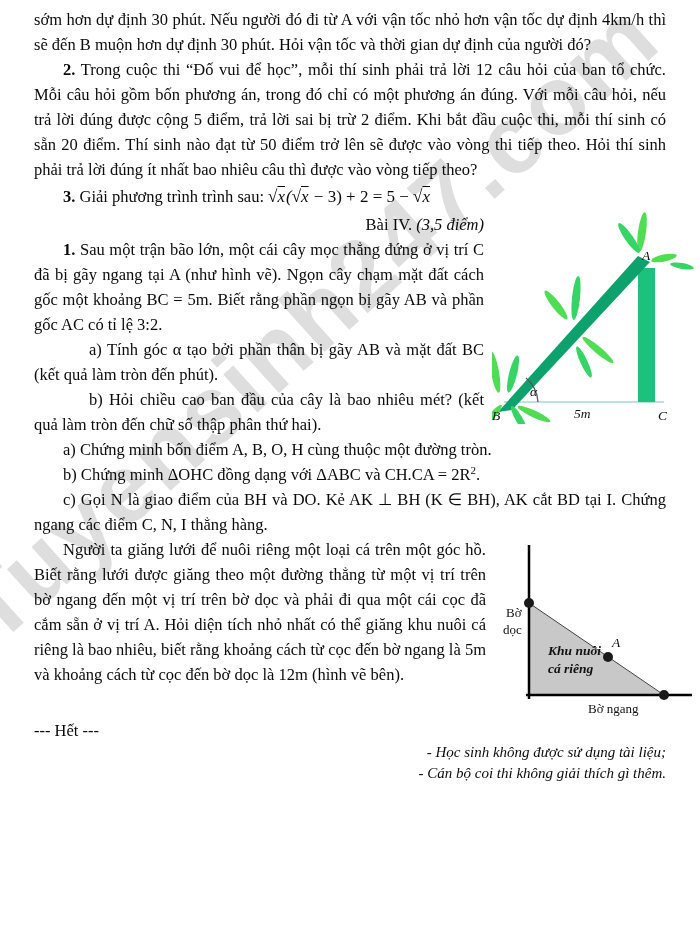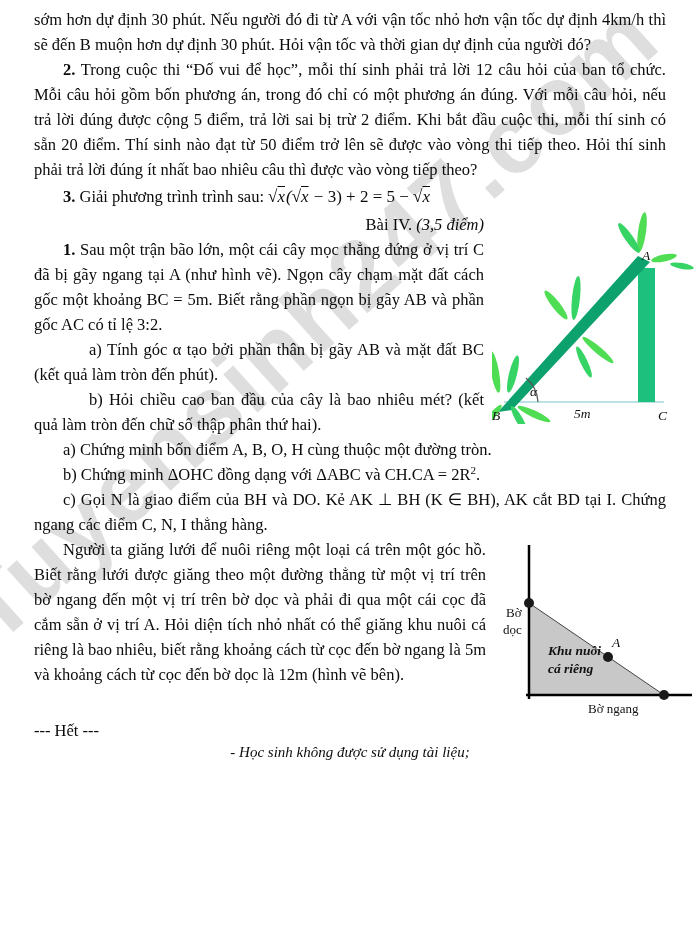--- a/index.html
+++ b/index.html
@@ -21,21 +21,21 @@
   .heading .pts{font-style:italic;}
   .formula-line{line-height:30px;}
   .math{font-size:17px;white-space:nowrap;}
   .it{font-style:italic;}
   .rad .ov{text-decoration:overline;font-style:italic;padding-right:1px;}
   sup{font-size:11px;line-height:0;}
   .fig{float:right;}
   .fig-tree{width:208px;height:214px;margin:-2px -34px 2px 8px;}
   .fig-pond{width:200px;height:185px;margin:-4px -30px 2px 10px;}
   .het{clear:both;line-height:22px;margin-top:0;}
-  .notes p{font-style:italic;font-size:15px;line-height:21px;text-align:center;}
+  .notes p{font-style:italic;font-size:15px;line-height:21px;text-align:right;}
   svg text{font-family:"Liberation Serif", serif;}
   .figlabel{font-style:italic;font-size:13.5px;fill:#111;}
   .figtext{font-size:13px;fill:#111;}
   .figarea{font-style:italic;font-weight:bold;font-size:13.5px;fill:#111;}
 </style>
 </head>
 <body>
 
 <div class="page">
 
@@ -116,16 +116,17 @@
       </svg>
     </div>
 
 
     <p class="ind">Người ta giăng lưới để nuôi riêng một loại cá trên một góc hồ. Biết rằng lưới được giăng theo một đường thẳng từ một vị trí trên bờ ngang đến một vị trí trên bờ dọc và phải đi qua một cái cọc đã cắm sẵn ở vị trí A. Hỏi diện tích nhỏ nhất có thể giăng khu nuôi cá riêng là bao nhiêu, biết rằng khoảng cách từ cọc đến bờ ngang là 5m và khoảng cách từ cọc đến bờ dọc là 12m (hình vẽ bên).</p>
 
     <p class="het">--- Hết ---</p>
 
     <div class="notes">
       <p>- Học sinh không được sử dụng tài liệu;</p>
+      <p>- Cán bộ coi thi không giải thích gì thêm.</p>
     </div>
 
   </div>
 </div>
 
 </body></html>

